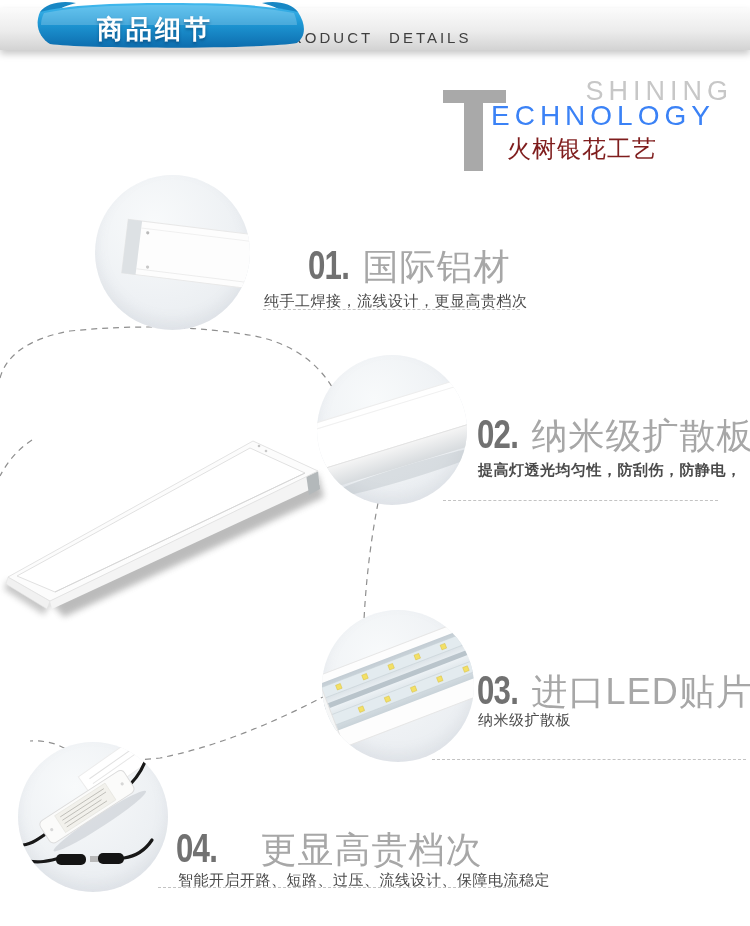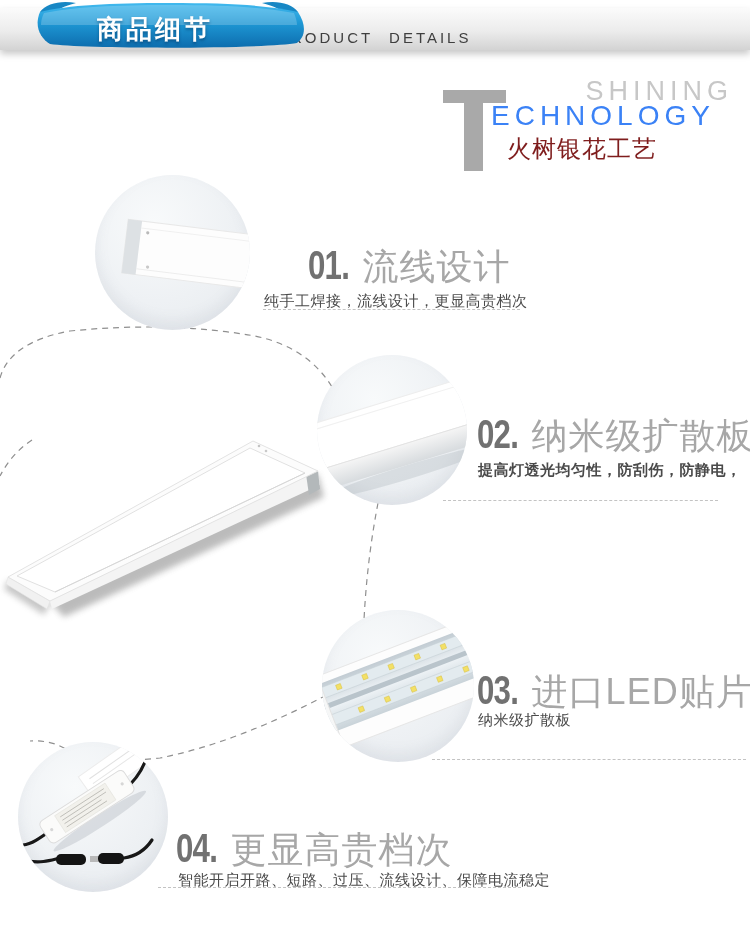--- a/index.html
+++ b/index.html
@@ -40,21 +40,21 @@
   .sec-row{position:absolute;z-index:4;display:flex;align-items:baseline;white-space:nowrap;}
   .sec-num{font-size:40px;font-weight:bold;color:#717171;display:inline-block;
            transform:scaleX(.78);transform-origin:left bottom;letter-spacing:-1px;}
   .sec-title{font-size:36px;color:#a7a7a7;letter-spacing:1px;margin-left:2px;}
   .sec-desc{position:absolute;z-index:4;font-size:15px;color:#4a4a4a;letter-spacing:.5px;line-height:24px;white-space:nowrap;}
   .dash-line{position:absolute;z-index:4;border-top:1px dashed #c3c3c3;height:0;}
 
   .row1{left:263px;top:243px;margin-left:45px;}  .desc1{left:264px;top:289px;}  .dash1{left:263px;top:309px;width:257px;}
   .row2{left:477px;top:412px;}  .desc2{left:478px;top:458px;font-weight:bold;}  .dash2{left:443px;top:500px;width:275px;}
   .row3{left:477px;top:668px;}  .desc3{left:478px;top:708px;}  .dash3{left:432px;top:759px;width:314px;}
-  .row4{left:176px;top:826px;}  .desc4{left:178px;top:868px;}  .dash4{left:158px;top:887px;width:363px;}
+  .row4{left:176px;top:826px;gap:30px;}  .desc4{left:178px;top:868px;}  .dash4{left:158px;top:887px;width:363px;}
 </style>
 </head>
 <body>
 
 <div class="stage">
 
   <div class="topbar"></div>
   <span class="product-details">PRODUCT DETAILS</span>
 
   <svg class="ribbon-svg" width="310" height="56" viewBox="0 0 310 56">
@@ -198,21 +198,21 @@
         <circle cx="114" cy="65" r="1.6" fill="#d6d6d6"></circle>
       </g>
       <rect x="38" y="112" width="30" height="11" rx="5" fill="#141414"></rect>
       <rect x="72" y="114" width="9" height="6" fill="#b9b9b9"></rect>
       <rect x="80" y="111" width="26" height="11" rx="5" fill="#141414"></rect>
     </svg>
   </div>
 
   <div class="sec-row row1">
     <span class="sec-num">01.</span>
-    <span class="sec-title">流线设计</span>
+    <span class="sec-title">国际铝材</span>
   </div>
   <div class="sec-desc desc1">
     <div>纯手工焊接，流线设计，更显高贵档次</div>
   </div>
   <div class="dash-line dash1"></div>
 
   <div class="sec-row row2">
     <span class="sec-num">02.</span>
     <span class="sec-title">纳米级扩散板</span>
   </div>

